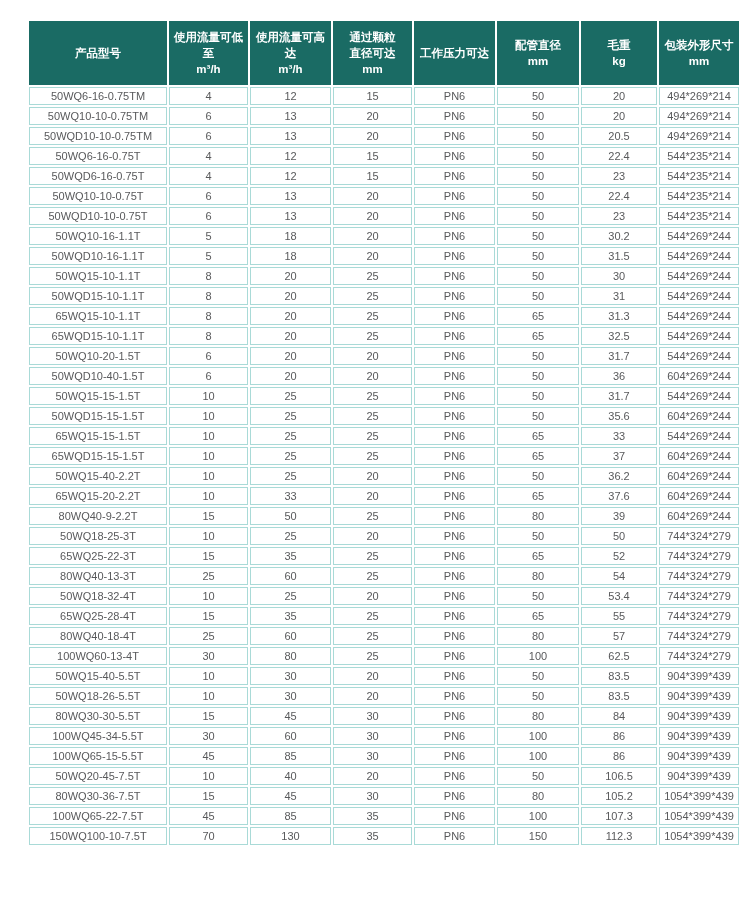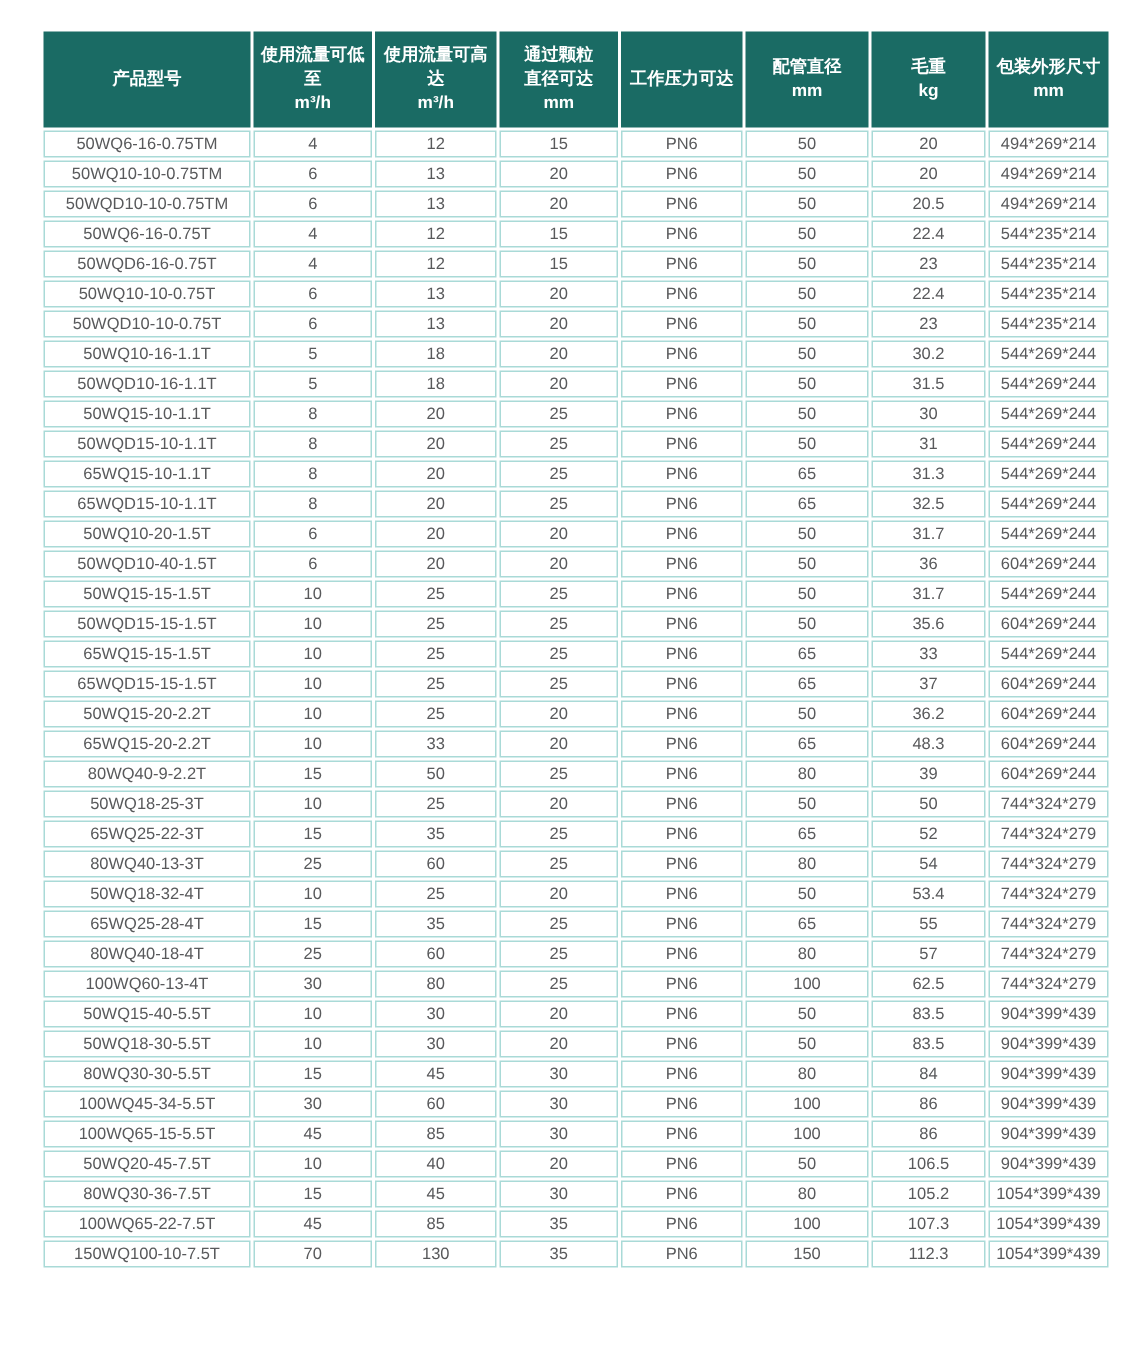--- a/index.html
+++ b/index.html
@@ -282,37 +282,37 @@
           <td>65WQD15-15-1.5T</td>
           <td>10</td>
           <td>25</td>
           <td>25</td>
           <td>PN6</td>
           <td>65</td>
           <td>37</td>
           <td>604*269*244</td>
         </tr>
         <tr>
-          <td>50WQ15-20-2.2T</td>
+          <td>50WQ15-40-2.2T</td>
           <td>10</td>
           <td>25</td>
           <td>20</td>
           <td>PN6</td>
           <td>50</td>
           <td>36.2</td>
           <td>604*269*244</td>
         </tr>
         <tr>
           <td>65WQ15-20-2.2T</td>
           <td>10</td>
           <td>33</td>
           <td>20</td>
           <td>PN6</td>
           <td>65</td>
-          <td>48.3</td>
+          <td>37.6</td>
           <td>604*269*244</td>
         </tr>
         <tr>
           <td>80WQ40-9-2.2T</td>
           <td>15</td>
           <td>50</td>
           <td>25</td>
           <td>PN6</td>
           <td>80</td>
           <td>39</td>
@@ -392,21 +392,21 @@
           <td>50WQ15-40-5.5T</td>
           <td>10</td>
           <td>30</td>
           <td>20</td>
           <td>PN6</td>
           <td>50</td>
           <td>83.5</td>
           <td>904*399*439</td>
         </tr>
         <tr>
-          <td>50WQ18-30-5.5T</td>
+          <td>50WQ18-26-5.5T</td>
           <td>10</td>
           <td>30</td>
           <td>20</td>
           <td>PN6</td>
           <td>50</td>
           <td>83.5</td>
           <td>904*399*439</td>
         </tr>
         <tr>
           <td>80WQ30-30-5.5T</td>

